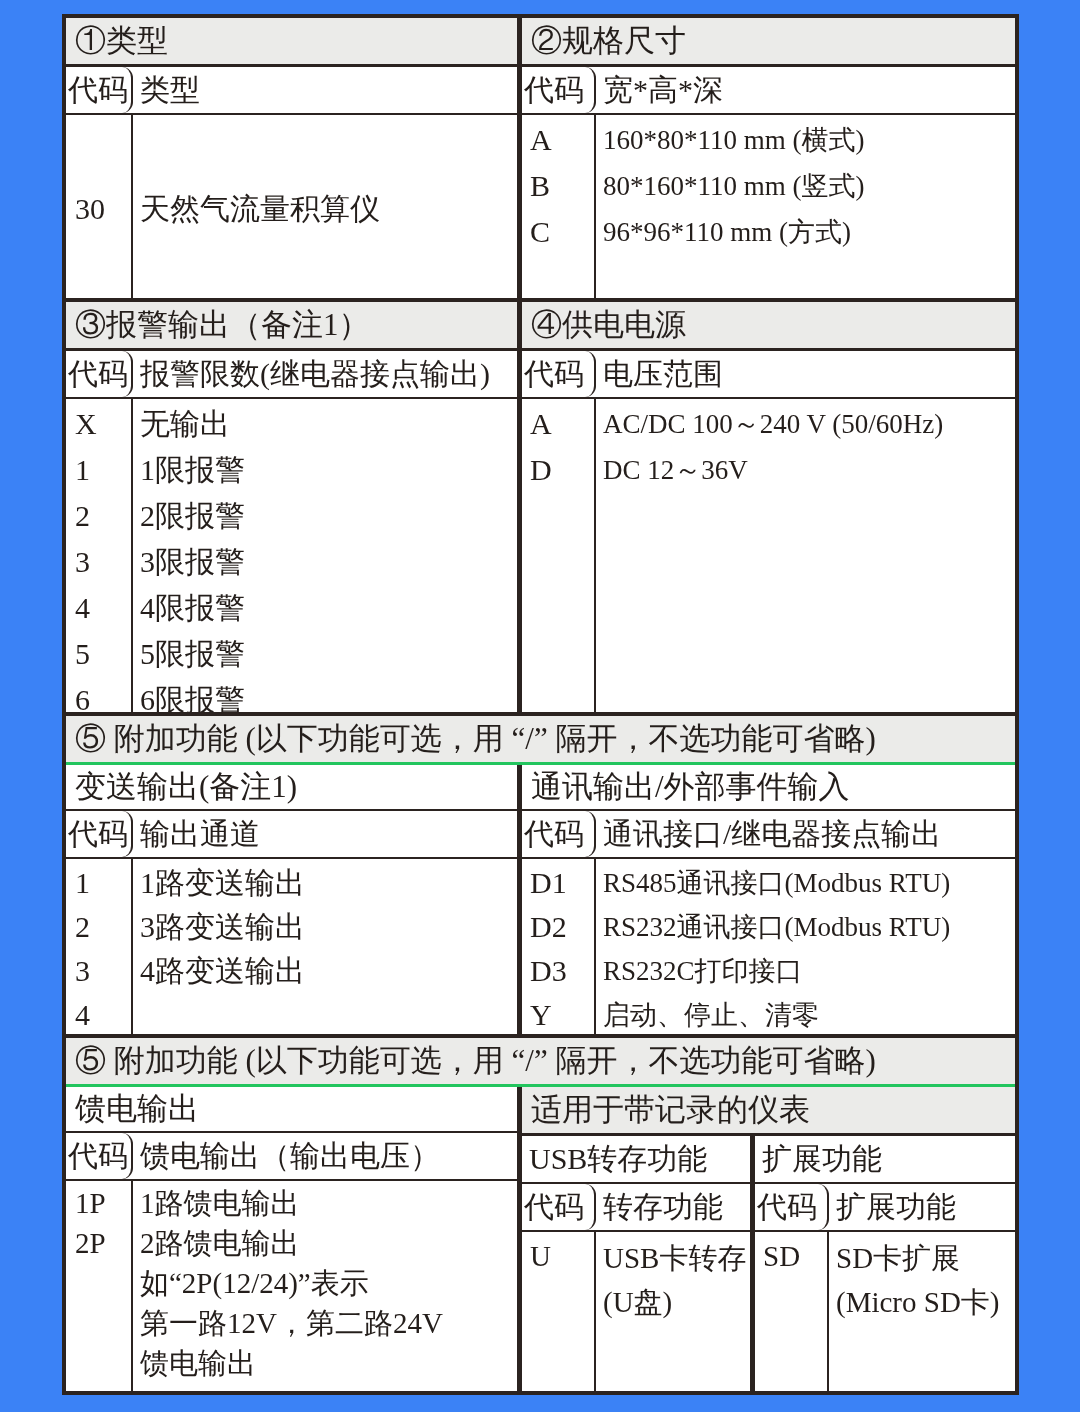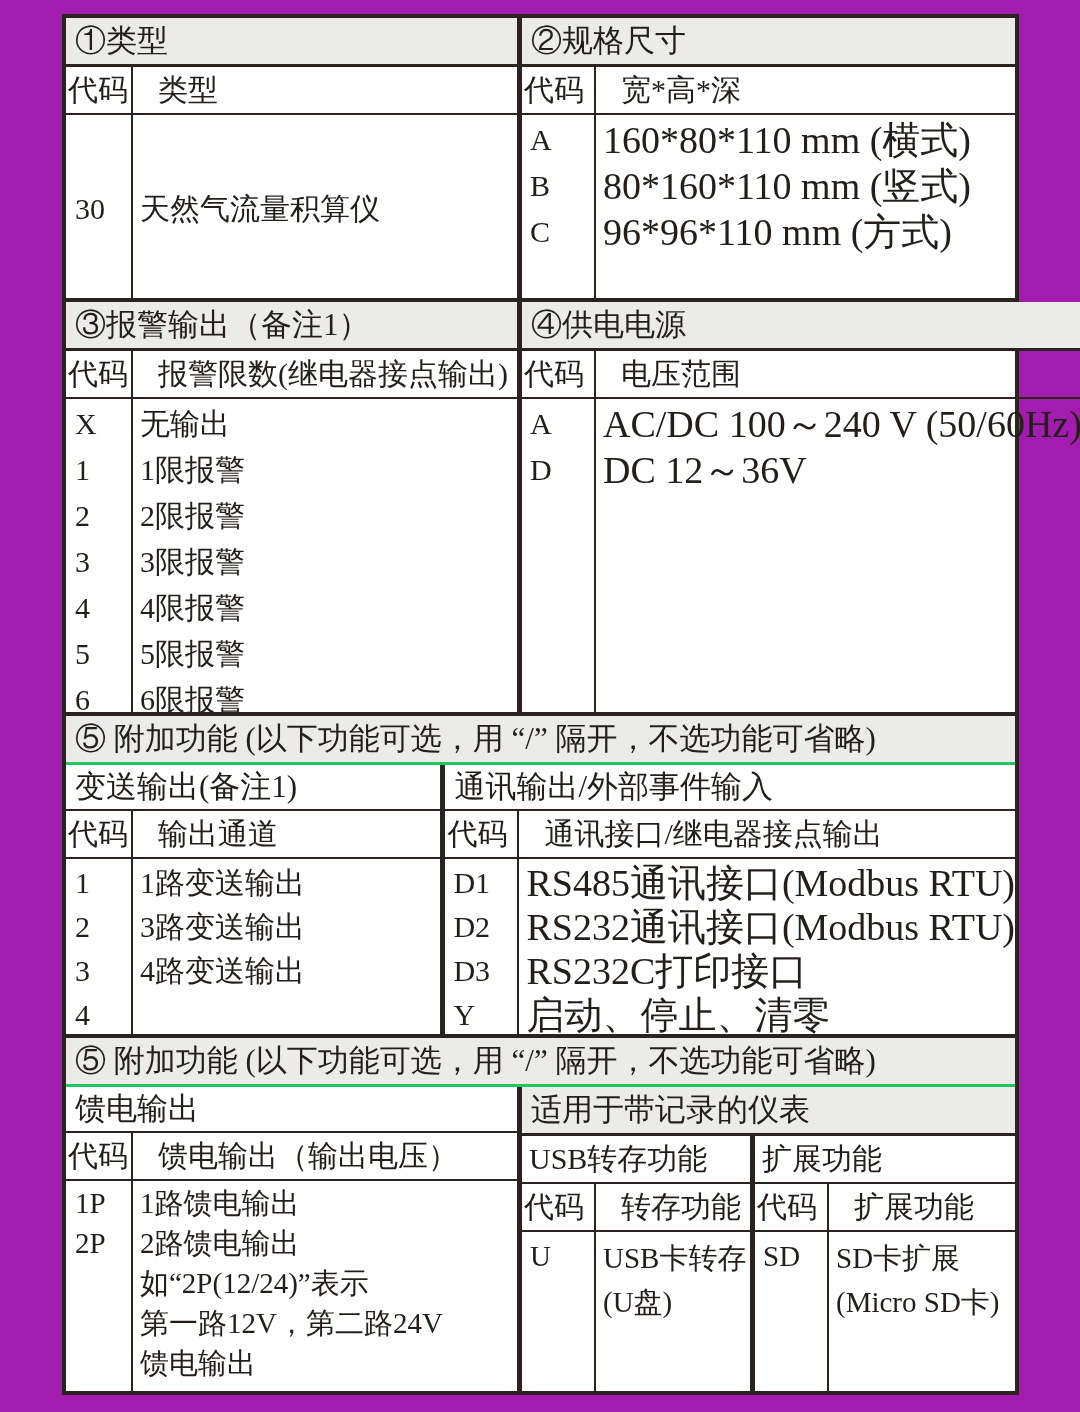--- a/index.html
+++ b/index.html
@@ -3,21 +3,21 @@
 <meta charset="utf-8">
 <style>
   * { box-sizing: border-box; margin: 0; padding: 0; }
   html,body { background:#ffffff; }
   body {
     width:1080px; height:1412px;
     font-family:"Liberation Serif","DejaVu Serif",serif;
     color:#241e1b;
     position:relative;
   }
-  .sheet { position:relative; width:1080px; height:1412px; background:#a21caf; }
+  .sheet { position:relative; width:1080px; height:1412px; background:#3b82f6; }
   .tbl {
     position:absolute; left:62px; top:14px;
     width:957px; height:1381px;
     border:4px solid #2b2320;
     display:flex; flex-direction:column;
     background:#ffffff;
   }
   .band { display:flex; flex-direction:column; }
   .band + .band { border-top:4px solid #2b2320; }
   .band-a { height:280px; }
@@ -34,31 +34,31 @@
     display:flex; align-items:center; padding:0 9px;
     font-size:31px; white-space:nowrap; overflow:hidden;
   }
   .sec-h.plain { background:#ffffff; border-bottom:2px solid #2b2320; height:46px; }
   .h5row {
     height:49px; background:#ebebe9; border-bottom:3px solid #22c55e;
     display:flex; align-items:center; padding:0 9px;
     font-size:31px; white-space:nowrap; overflow:hidden;
   }
   .colhead { height:48px; border-bottom:2px solid #2b2320; display:flex; flex-shrink:0; }
-  .code-col { width:67px; border-right:2px solid #2b2320; display:flex; align-items:center; padding:0 2px; font-size:30px; flex-shrink:0; }
+  .code-col { width:67px; border-right:2px solid #2b2320; display:flex; align-items:center; padding:0 2px; font-size:30px; flex-shrink:0;border-radius:11px; }
   .code-col.w72 { width:74px; }
-  .desc-col { flex:1; display:flex; align-items:center; padding:0 25px; font-size:30px; white-space:nowrap; overflow:hidden; }
+  .desc-col { flex:1; display:flex; align-items:center; padding:0 7px; font-size:30px; white-space:nowrap; overflow:hidden; }
 
   .data { flex:1; display:flex; min-height:0; }
   .codes { width:67px; border-right:2px solid #2b2320; padding:2px 0 0 9px; flex-shrink:0; }
   .codes.w72 { width:74px; padding-left:8px; }
   .descs { flex:1; padding:2px 0 0 7px; overflow:hidden; }
   .line { height:46px; line-height:46px; font-size:30px; white-space:nowrap; }
   .band-c .line { height:44px; line-height:44px; }
-  .fs29 .line, .line.fs29 { font-size:38px; }
+  .fs29 .line, .line.fs29 { font-size:27px; }
   .vcenter { display:flex; flex-direction:column; justify-content:center; padding-top:4px; }
 
   
   .feed-lines .line { height:40px; line-height:40px; font-size:29px; }
   .rec-sub { height:48px; border-bottom:2px solid #2b2320; display:flex; flex-shrink:0; }
   .usb-w { width:233px; border-right:5px solid #2b2320; flex-shrink:0; }
   .ext-w { flex:1; }
   .sub-cell { display:flex; align-items:center; padding:0 7px; font-size:30px; white-space:nowrap; overflow:hidden; }
   .rec-colhead { height:48px; border-bottom:2px solid #2b2320; display:flex; flex-shrink:0; }
   .pair { display:flex; }

